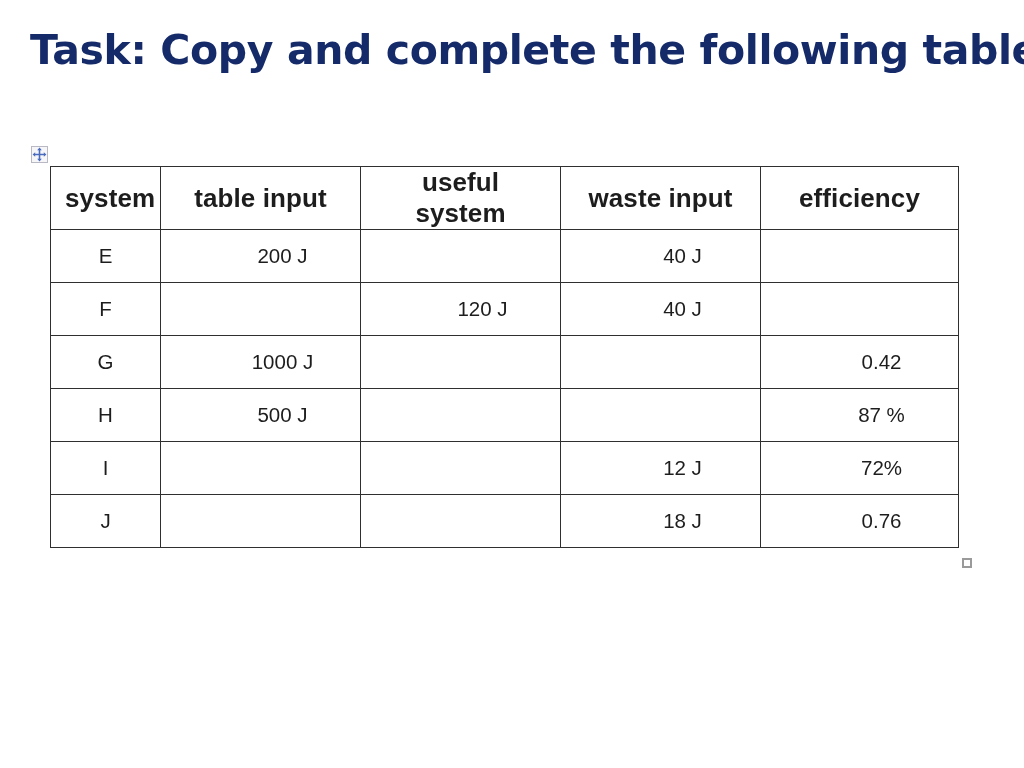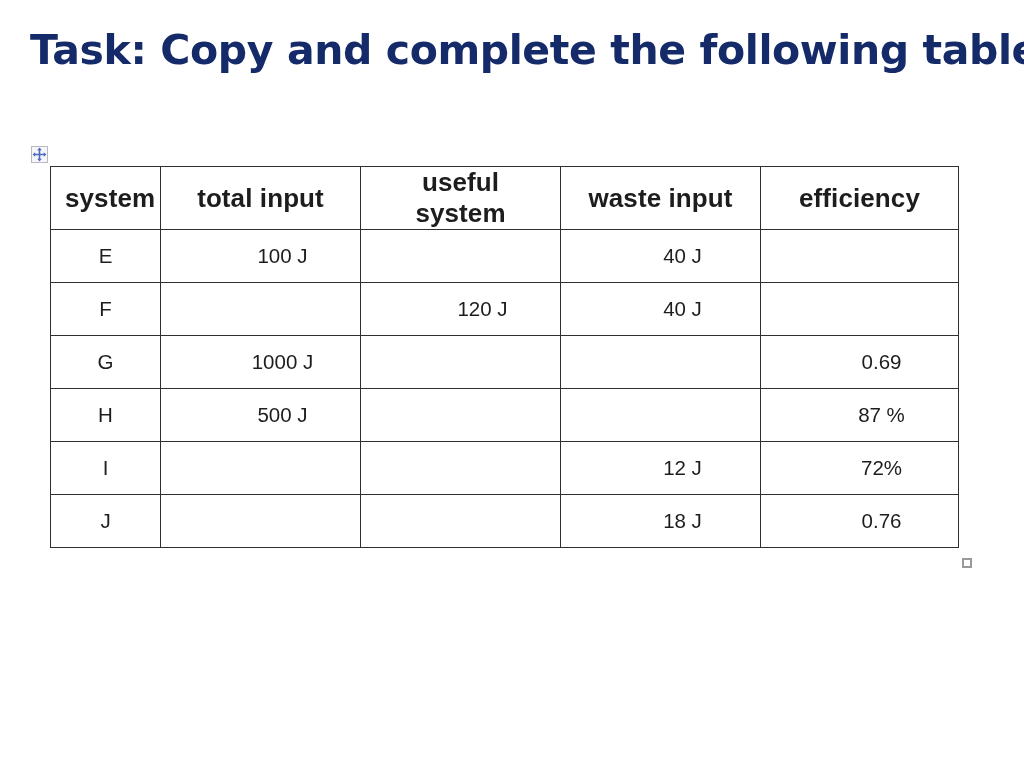--- a/index.html
+++ b/index.html
@@ -128,47 +128,47 @@
     <colgroup>
       <col class="c-system">
         <col class="c-input">
         <col class="c-output">
       <col class="c-waste">
         <col class="c-eff">
     </colgroup>
     <thead>
       <tr>
         <th>system</th>
-        <th>total input</th>
+        <th>table input</th>
         <th>useful system</th>
         <th>waste input</th>
         <th>efficiency</th>
       </tr>
     </thead>
     <tbody>
       <tr>
         <td class="system-cell">E</td>
-        <td class="value-cell">100 J</td>
+        <td class="value-cell">200 J</td>
         <td class="value-cell"></td>
         <td class="value-cell">40 J</td>
         <td class="value-cell"></td>
       </tr>
       <tr>
         <td class="system-cell">F</td>
         <td class="value-cell"></td>
         <td class="value-cell">120 J</td>
         <td class="value-cell">40 J</td>
         <td class="value-cell"></td>
       </tr>
       <tr>
         <td class="system-cell">G</td>
         <td class="value-cell">1000 J</td>
         <td class="value-cell"></td>
         <td class="value-cell"></td>
-        <td class="value-cell">0.69</td>
+        <td class="value-cell">0.42</td>
       </tr>
       <tr>
         <td class="system-cell">H</td>
         <td class="value-cell">500 J</td>
         <td class="value-cell"></td>
         <td class="value-cell"></td>
         <td class="value-cell">87 %</td>
       </tr>
       <tr>
         <td class="system-cell">I</td>

